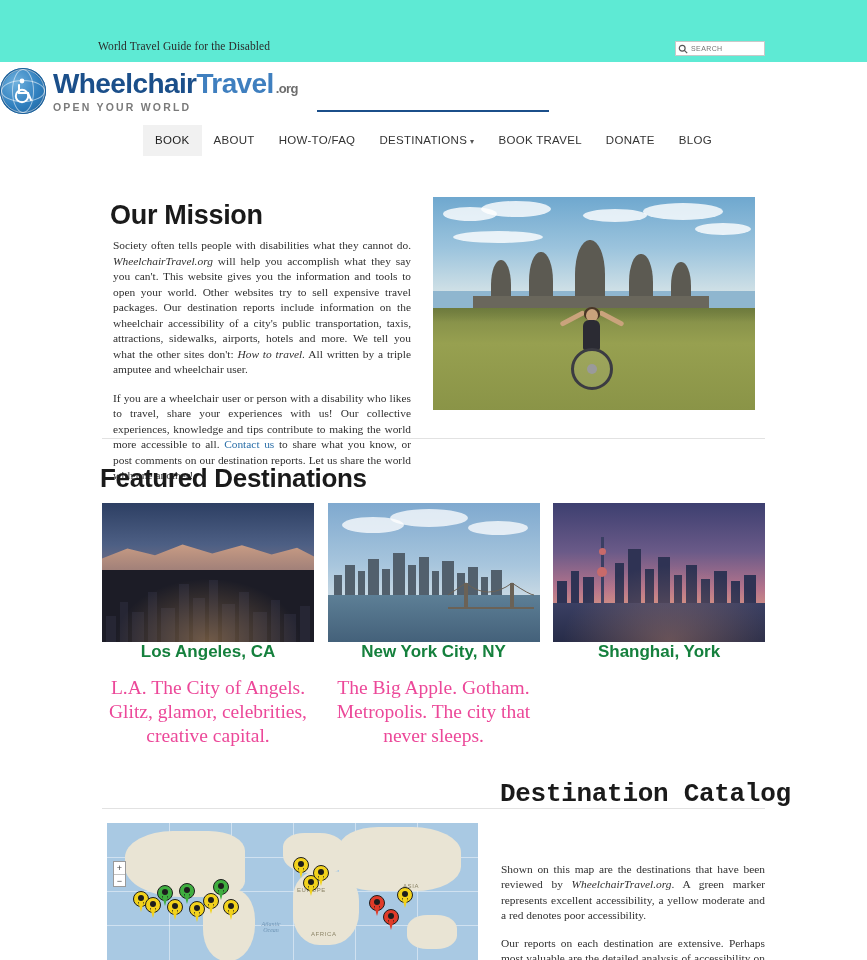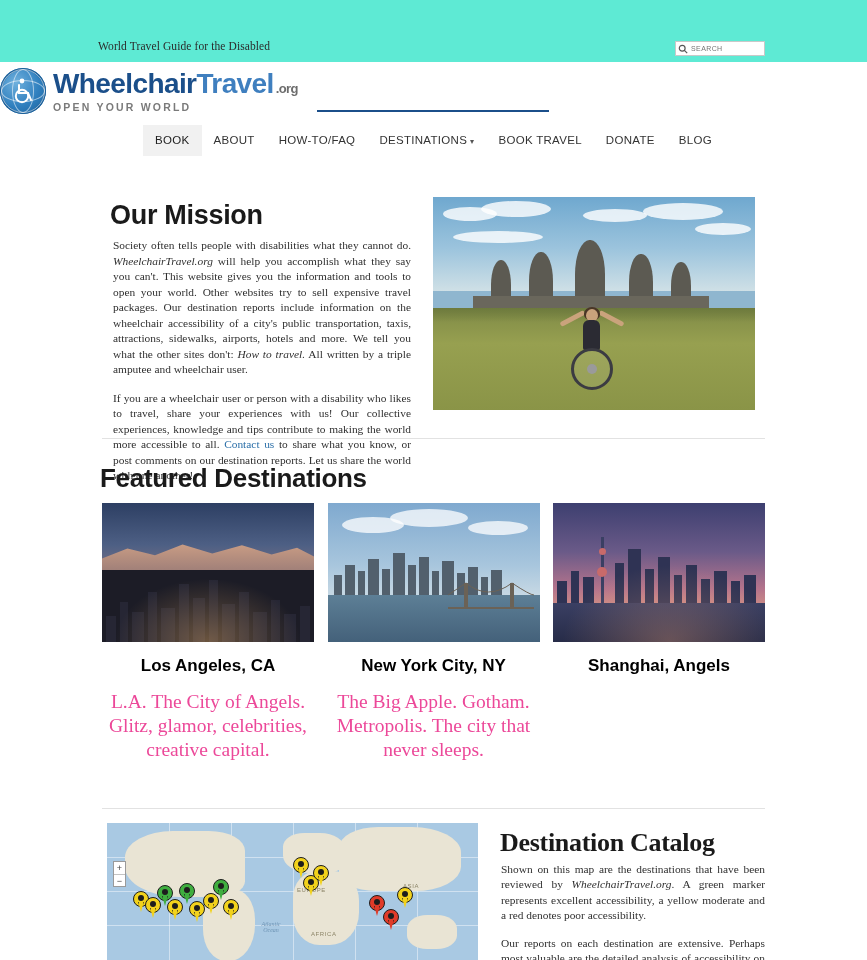--- a/index.html
+++ b/index.html
@@ -179,23 +179,23 @@
     font-family: "Liberation Sans", sans-serif;
     font-weight: bold; font-size: 26px; color: #1a1a1a; letter-spacing: -.3px;
   }
   .cards {
     position: absolute; left: 102px; top: 503px; width: 663px;
     display: flex; justify-content: space-between;
   }
   .card { width: 212px; }
   .card-photo { width: 212px; height: 139px; overflow: hidden; position: relative; }
   .card-title {
-    margin-top: 14px; text-align: center;
+    text-align: center;
     font-family: "Liberation Sans", sans-serif;
-    font-weight: bold; font-size: 17px; color: #000000;
+    font-weight: bold; font-size: 17px; color: #15803d;
   }
   .card-text {
     margin-top: 14px; text-align: center;
     font-size: 19.5px; line-height: 1.22; color: #ec4899;
     font-family: "Liberation Serif", serif;
   }
 
   
   .la-sky { position:absolute; inset:0; background: linear-gradient(#2d3f63 0%, #4d5f84 30%, #8e7b86 60%, #d09a6e 85%, #e8b27f 100%); }
   .la-mtn { position:absolute; left:0; top:22%; width:100%; height:30%;
@@ -224,22 +224,22 @@
   .sh-city span { position:absolute; bottom:0; background:#2f3354; }
   .sh-pearl { position:absolute; left: 44px; bottom: 28%; width: 10px; height: 66px; }
   .sh-pearl .col { position:absolute; left: 3.5px; bottom:0; width: 3px; height:100%; background:#3a3f63; }
   .sh-pearl .b1 { position:absolute; left:0; bottom: 26px; width:10px; height:10px; border-radius:50%; background:#c86a6a; }
   .sh-pearl .b2 { position:absolute; left:1.5px; bottom: 48px; width:7px; height:7px; border-radius:50%; background:#c86a6a; }
   .sh-glow { position:absolute; left:0; bottom:0; width:100%; height:60%;
     background: radial-gradient(ellipse at 55% 100%, rgba(255,170,120,.30), rgba(0,0,0,0) 65%); }
 
   
   .catalog-title {
-    position: absolute; left: 500px; top: 828px;
-    font-family: Liberation Serif, serif;
+    position: absolute; left: 500px; top: 779px;
+    font-family: Liberation Mono, monospace;
     font-weight: bold; font-size: 26px; color: #1a1a1a; letter-spacing: -.3px;
   }
   .catalog-body {
     position: absolute; left: 501px; top: 862px; width: 264px;
     font-size: 11.4px; line-height: 1.35; color: #2f2f2f; text-align: justify;
   }
   .catalog-body p { margin: 0 0 12px 0; }
   .catalog-body i { font-style: italic; }
 
   .map {
@@ -471,21 +471,21 @@
           <span style="left:191px; width:12px; height:28px;"></span>
         </div>
         <div class="sh-pearl">
           <div class="col"></div>
           <div class="b1"></div>
           <div class="b2"></div>
         </div>
         <div class="sh-water"></div>
         <div class="sh-glow"></div>
       </div>
-      <div class="card-title">Shanghai, Angels</div>
+      <div class="card-title">Shanghai, York</div>
     </div>
 
   </div>
 
   <div class="rule" style="top:808px;"></div>
 
   <div class="catalog-title">Destination Catalog</div>
   <div class="catalog-body">
     <p><span>Shown on this map are the destinations that have been reviewed by </span><i>WheelchairTravel.org</i><span>. A green marker represents excellent accessibility, a yellow moderate and a red denotes poor accessibility.</span></p>
     <p>Our reports on each destination are extensive. Perhaps most valuable are the detailed analysis of accessibility on public transportation systems and the attractions/sights in each city. This information allows travelers to access a city with the</p>

